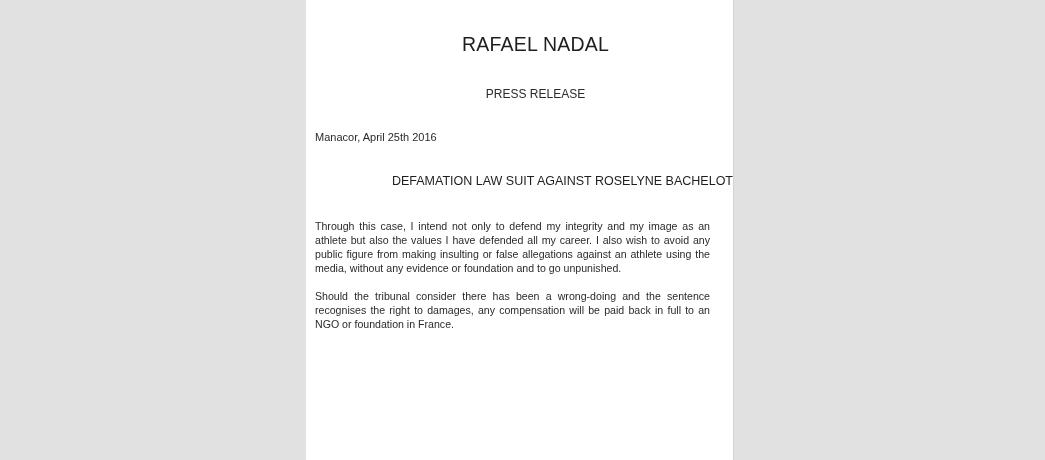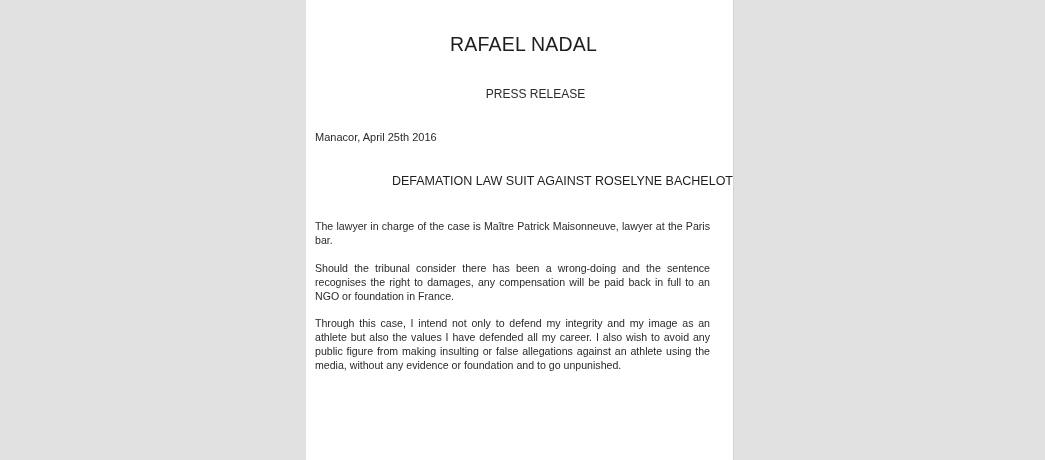--- a/index.html
+++ b/index.html
@@ -20,21 +20,21 @@
     left: 306px;
     top: 0;
     width: 428px;
     height: 460px;
     background: #ffffff;
     border-right: 1px solid #d4d4d4;
     box-sizing: border-box;
   }
   .title {
     position: absolute;
-    left: 4px;
+    left: 16px;
     width: 100%;
     top: 33px;
     text-align: center;
     font-size: 19.5px;
     letter-spacing: 0.2px;
     color: #1e1e1e;
   }
   .subtitle {
     position: absolute;
     left: 16px;
@@ -76,17 +76,16 @@
 </style>
 </head>
 <body>
 
 <div class="page">
   <div class="title">RAFAEL NADAL</div>
   <div class="subtitle">PRESS RELEASE</div>
   <div class="dateline">Manacor, April 25th 2016</div>
   <div class="heading">DEFAMATION LAW SUIT AGAINST ROSELYNE BACHELOT</div>
   <div class="body">
-    <p class="para">The lawyer in charge of the case is Maître Patrick Maisonneuve, lawyer at the Paris bar.</p>
+    <p class="para">Through this case, I intend not only to defend my integrity and my image as an athlete but also the values I have defended all my career. I also wish to avoid any public figure from making insulting or false allegations against an athlete using the media, without any evidence or foundation and to go unpunished.</p>
     <p class="para">Should the tribunal consider there has been a wrong-doing and the sentence recognises the right to damages, any compensation will be paid back in full to an NGO or foundation in France.</p>
-    <p class="para">Through this case, I intend not only to defend my integrity and my image as an athlete but also the values I have defended all my career. I also wish to avoid any public figure from making insulting or false allegations against an athlete using the media, without any evidence or foundation and to go unpunished.</p>
   </div>
 </div>
 
 </body></html>

